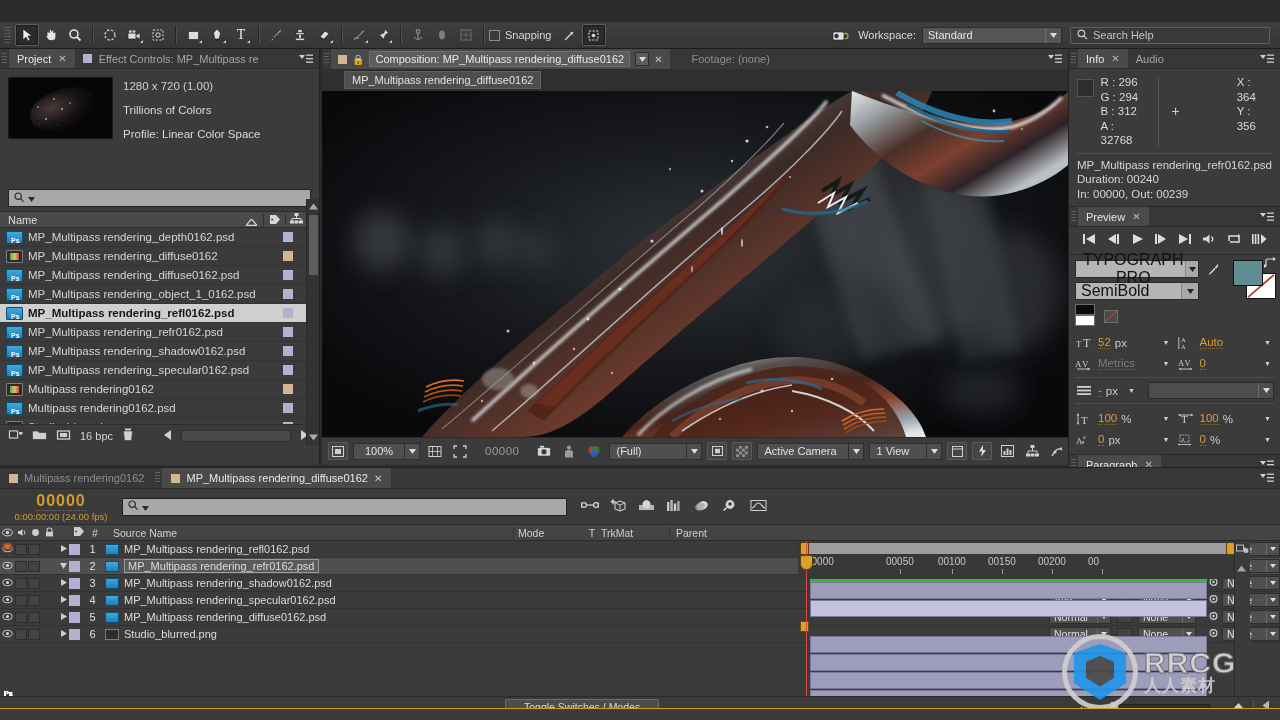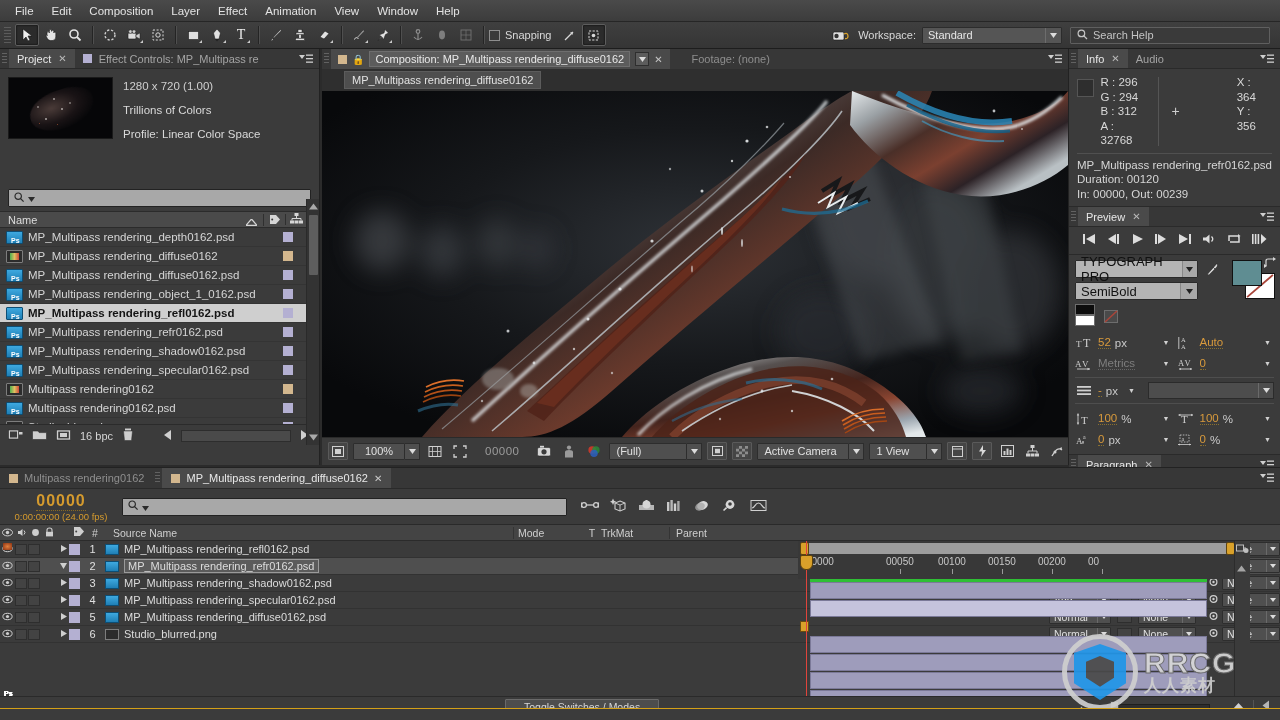--- a/index.html
+++ b/index.html
@@ -141,22 +141,22 @@
   .info-vsep{width:1px;background:#555;margin:2px 4px;}
   .info-plus{color:#cfcfcf;font-size:14px;align-self:center;margin:0 3px;}
   .info-xy{font-size:11.5px;line-height:14.5px;color:#d8d8d8;margin-left:48px;}
   .info-hr{height:1px;background:#505050;margin:5px 0 4px 0;}
   .info-lines{font-size:11.5px;line-height:14.5px;color:#d6d6d6;}
   .prev-btns{display:flex;align-items:center;justify-content:space-around;height:27px;padding:0 8px;color:#dcdcdc;font-size:12px;}
 
   
   .char-body{padding:5px 6px;}
   .ch-row{display:flex;align-items:center;gap:4px;margin-bottom:4px;}
-  .ch-select{height:18px;background:#b5b5b5;border:1px solid #2a2a2a;color:#111;font-size:13px;
-    display:flex;align-items:center;padding-left:5px;border-radius:1px;}
+  .ch-select{height:18px;background:#b5b5b5;border:1px solid #2a2a2a;color:#111;font-size:16px;
+    display:flex;align-items:center;padding-left:5px;border-radius:1px;text-align:center;}
   .ch-select .ar{margin-left:auto;width:17px;height:16px;border-left:1px solid #888;background:#a8a8a8;
      display:flex;align-items:center;justify-content:center;font-size:7px;}
   .ch-swatches{position:relative;width:46px;height:42px;}
   .ch-sw-main{position:absolute;left:4px;top:0;width:30px;height:26px;background:#5f8d92;border:1px solid #111;}
   .ch-sw-sub{position:absolute;left:17px;top:13px;width:30px;height:26px;background:#fff;border:1px solid #111;}
   .ch-sw-sub .slash{position:absolute;left:0;top:0;width:100%;height:100%;}
   .ch-bw{width:26px;height:24px;position:relative;}
   .ch-bw .b{position:absolute;left:0;top:0;width:20px;height:11px;background:#0c0c0c;border:1px solid #6d6d6d;}
   .ch-bw .w{position:absolute;left:0;top:11px;width:20px;height:11px;background:#fff;border:1px solid #6d6d6d;}
   .ch-grid{display:grid;grid-template-columns:1fr 1fr;gap:2px 4px;margin-top:5px;}
@@ -254,31 +254,20 @@
   .wm-cn{font-size:17px;font-weight:bold;color:#cfcfcf;letter-spacing:1px;line-height:18px;}
 
   .statusbar{position:absolute;left:0;bottom:0;width:1280px;height:12px;background:#3b3b3b;border-top:1px solid #d4a017;}
   .tinyred{position:absolute;left:4px;bottom:2px;width:10px;height:8px;background:#c0392b;border:1px solid #2a2a2a;}
 </style>
 </head>
 <body>
 
 <div class="app">
 
-  <div class="menubar">
-    <div class="mi">File</div>
-    <div class="mi">Edit</div>
-    <div class="mi">Composition</div>
-    <div class="mi">Layer</div>
-    <div class="mi">Effect</div>
-    <div class="mi">Animation</div>
-    <div class="mi">View</div>
-    <div class="mi">Window</div>
-    <div class="mi">Help</div>
-  </div>
 
   <div class="toolbar">
     <div class="grip"></div>
     <div class="tbtn active">
       <svg width="13" height="14" viewBox="0 0 13 14">
           <path d="M2 1 L2 12 L5 9 L7 13 L9 12 L7 8 L11 8 Z" fill="#ededed" stroke="#111" stroke-width=".6"></path>
         </svg>
     </div>
     <div class="tbtn">
       <svg width="14" height="14" viewBox="0 0 14 14">
@@ -984,21 +973,21 @@
           <div class="info-xy">
             <div><span>X :</span>
                  <span>364</span></div>
             <div><span>Y :</span>
                  <span>356</span></div>
           </div>
         </div>
         <div class="info-hr"></div>
         <div class="info-lines">
           <div>MP_Multipass rendering_refr0162.psd</div>
-          <div>Duration: 00120</div>
+          <div>Duration: 00240</div>
           <div>In: 00000, Out: 00239</div>
         </div>
       </div>
     </div>
 
     <div class="rp">
       <div class="tabstrip">
         <div class="tabgrip"></div>
         <div class="tab sel">
           <span>Preview</span>

